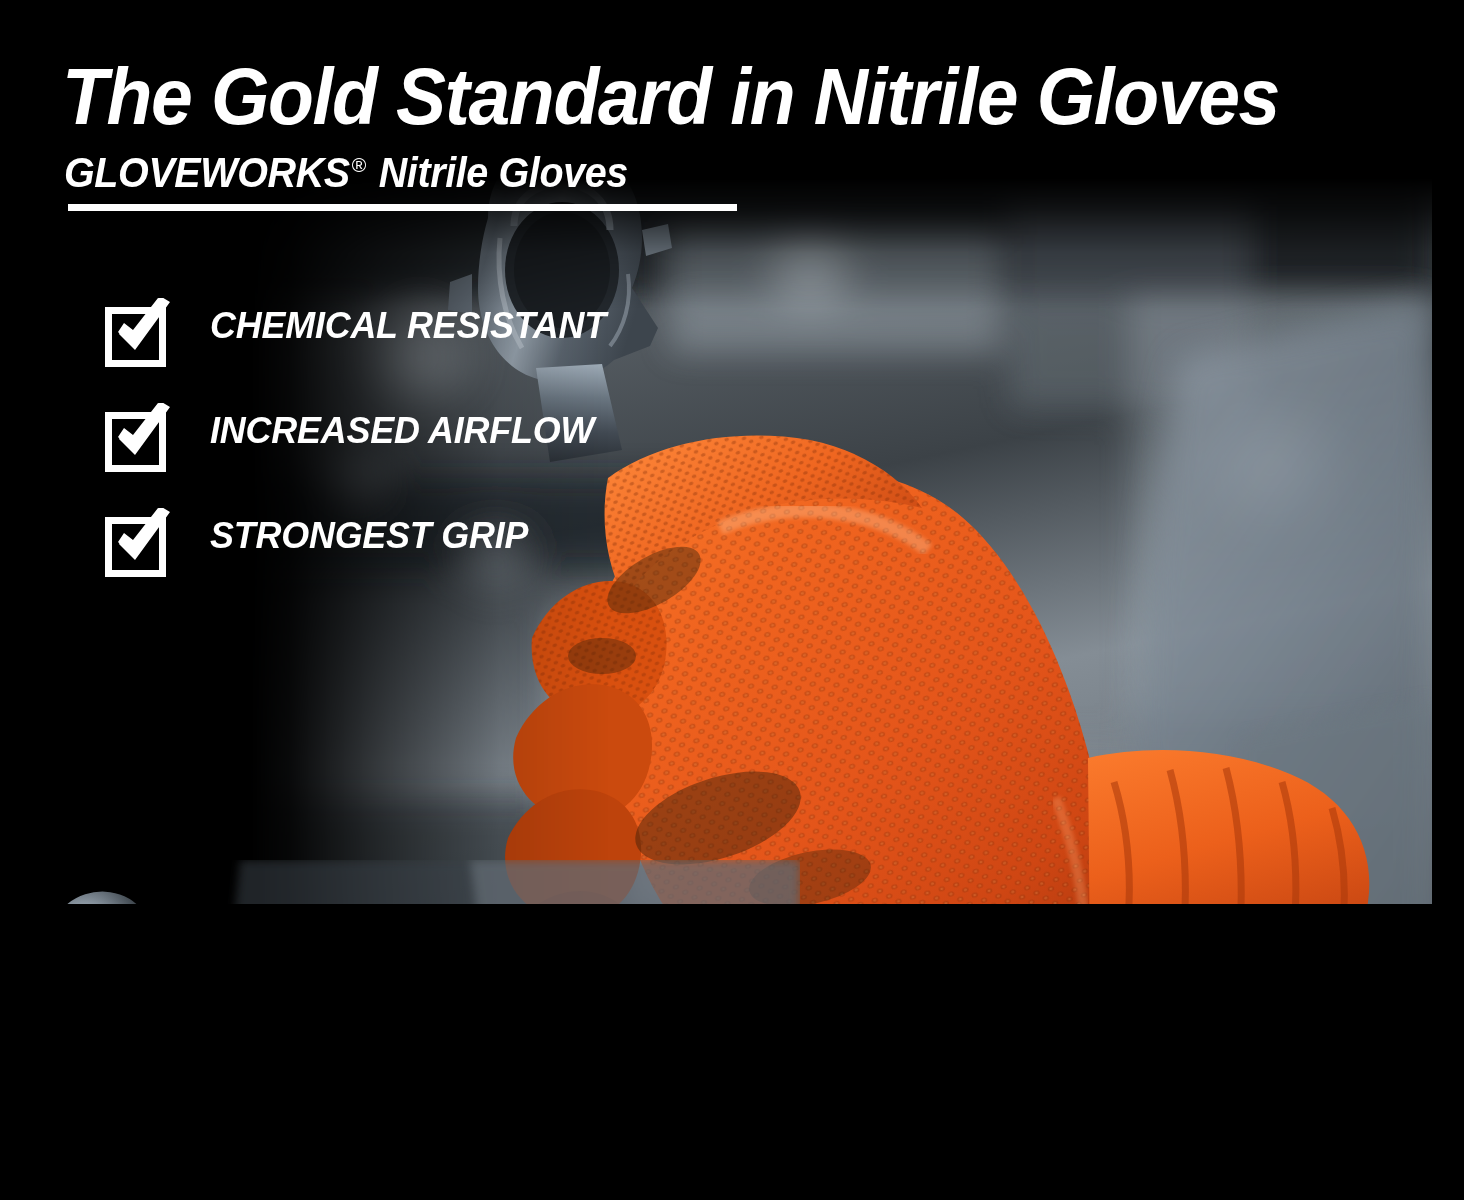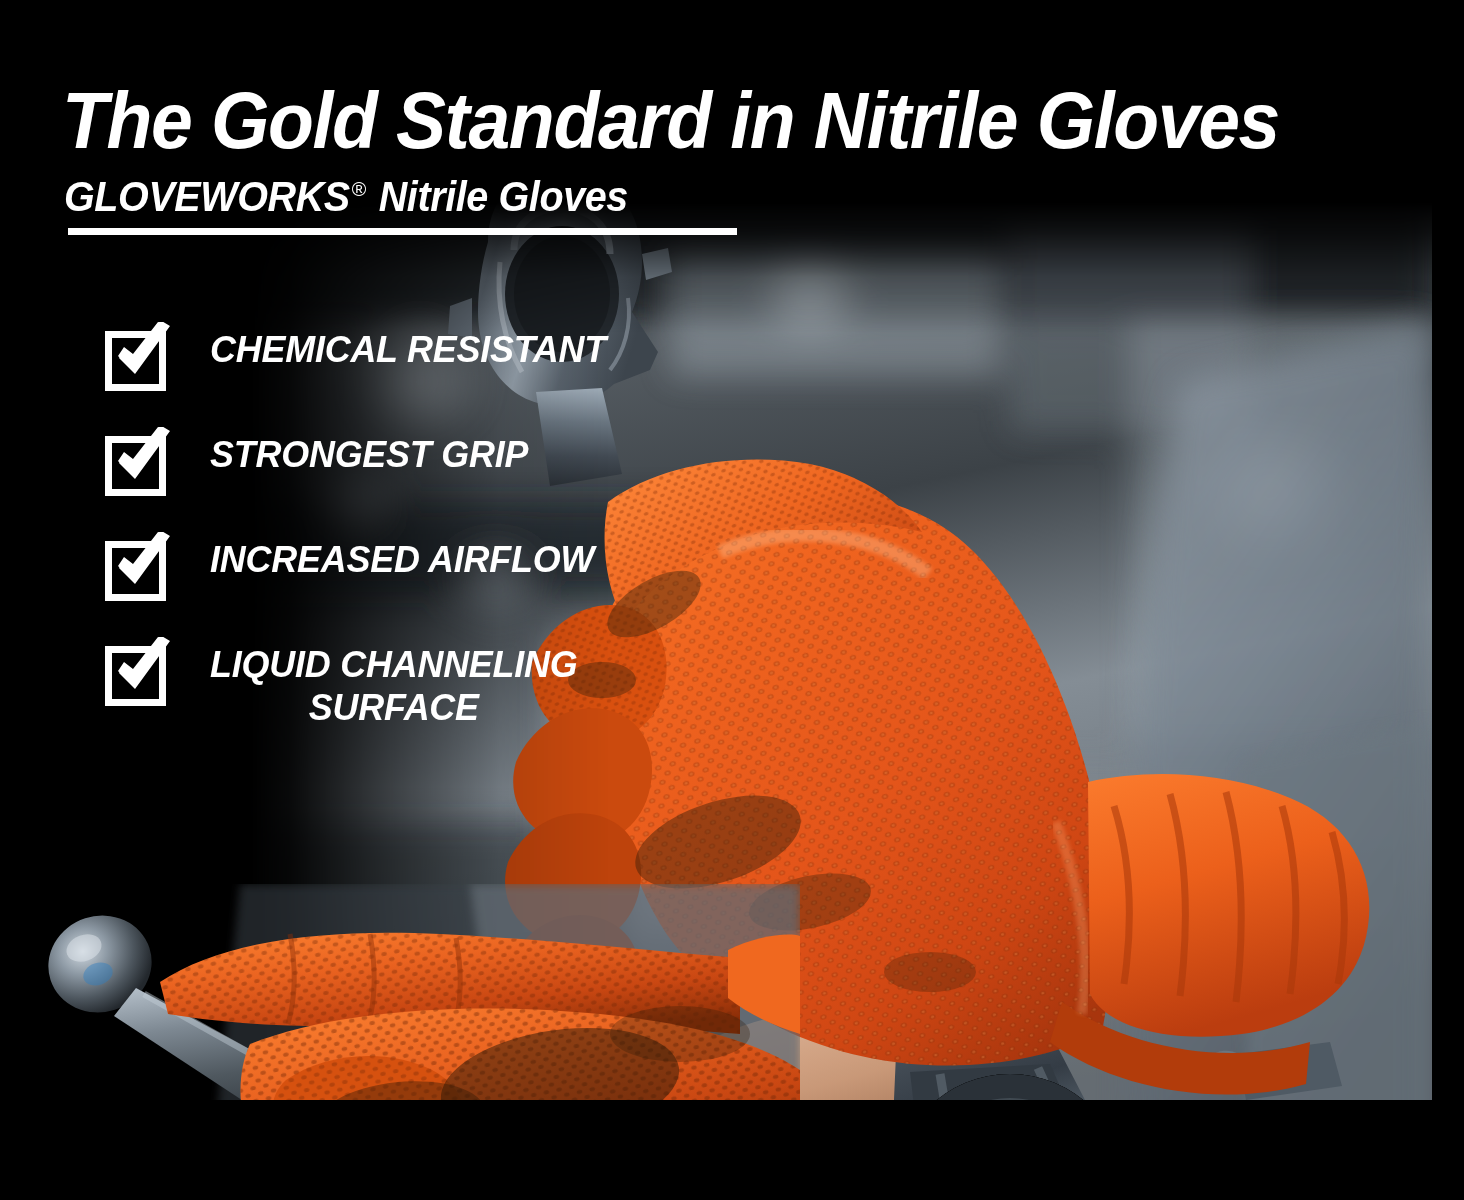--- a/index.html
+++ b/index.html
@@ -8,24 +8,23 @@
     background: #000000;
   }
   body {
     font-family: "Liberation Sans", sans-serif;
   }
 
   
   #banner {
     position: relative;
     width: 1464px;
-    height: 1076px;
+    height: 904px;
     background: #000000;
     overflow: hidden;
-    margin-top: 24px;
   }
 
   
   .photo-layer {
     position: absolute;
     left: 250px;
     top: 178px;
     width: 1182px;
     height: 988px;
     overflow: hidden;
@@ -114,21 +113,20 @@
     left: 104px;
     top: 296px;
     width: 620px;
     z-index: 5;
   }
   .feature-row {
     position: relative;
     display: flex;
     align-items: flex-start;
     height: 105px;
-    text-align: center;
   }
   .checkbox-icon {
     flex: 0 0 auto;
     width: 74px;
     height: 70px;
     margin-top: 2px;
   }
   .checkbox-icon svg { display: block; width: 74px; height: 70px; }
 
   .feature-label {
@@ -458,44 +456,31 @@
     <div class="feature-row">
       <span class="checkbox-icon">
         <svg viewBox="0 0 74 70">
             <g fill="none" stroke="#ffffff" stroke-width="7">
           <rect x="4.5" y="12.5" width="54" height="53"></rect>
             </g>
           <path d="M15,36 L31,52 L66,4 L56,-2 L30,34 L21,27 Z" fill="#ffffff"></path>
           <path d="M14,34 L30,50 L64,6 L54,0 L29,32 L20,25 Z" fill="#ffffff"></path>
         </svg>
       </span>
-      <span class="feature-label">STRONGEST GRIP</span>
+      <span class="feature-label">INCREASED AIRFLOW</span>
     </div>
 
     <div class="feature-row">
       <span class="checkbox-icon">
         <svg viewBox="0 0 74 70">
             <g fill="none" stroke="#ffffff" stroke-width="7">
           <rect x="4.5" y="12.5" width="54" height="53"></rect>
             </g>
           <path d="M15,36 L31,52 L66,4 L56,-2 L30,34 L21,27 Z" fill="#ffffff"></path>
           <path d="M14,34 L30,50 L64,6 L54,0 L29,32 L20,25 Z" fill="#ffffff"></path>
         </svg>
       </span>
-      <span class="feature-label">INCREASED AIRFLOW</span>
+      <span class="feature-label">STRONGEST GRIP</span>
     </div>
 
-    <div class="feature-row">
-      <span class="checkbox-icon">
-        <svg viewBox="0 0 74 70">
-            <g fill="none" stroke="#ffffff" stroke-width="7">
-          <rect x="4.5" y="12.5" width="54" height="53"></rect>
-            </g>
-          <path d="M15,36 L31,52 L66,4 L56,-2 L30,34 L21,27 Z" fill="#ffffff"></path>
-          <path d="M14,34 L30,50 L64,6 L54,0 L29,32 L20,25 Z" fill="#ffffff"></path>
-        </svg>
-      </span>
-      <span class="feature-label">LIQUID CHANNELING
-SURFACE</span>
-    </div>
 
   </div>
 </div>
 
 </body></html>

